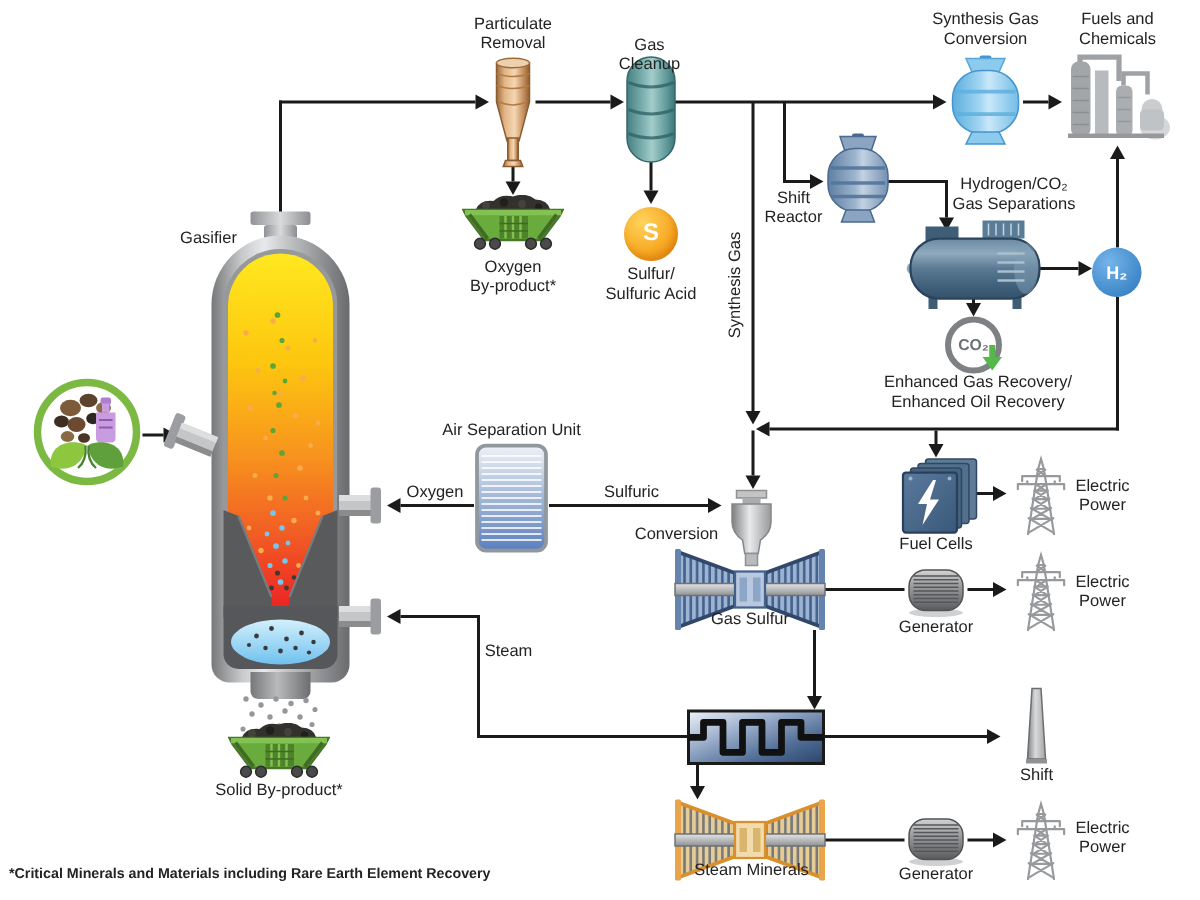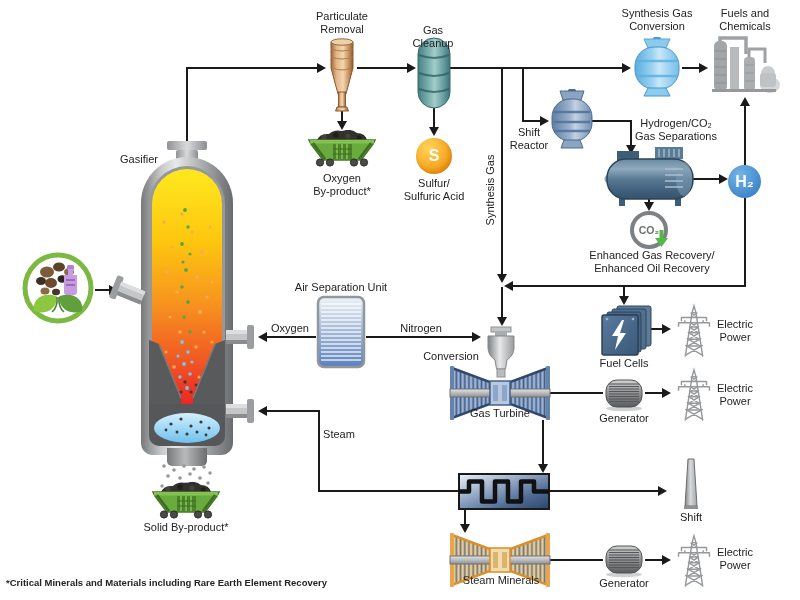--- a/index.html
+++ b/index.html
@@ -13,21 +13,21 @@
   .ah-u{border-left:5px solid transparent;border-right:5px solid transparent;border-bottom:9px solid #1a1a1a;}
   .lbl{position:absolute;font-size:11px;line-height:1.18;font-weight:500;color:#232323;
        text-align:center;white-space:pre-line;transform:translateX(-50%);}
   .vlbl{position:absolute;font-size:11px;font-weight:500;color:#232323;white-space:nowrap;
         transform:translate(-50%,-50%) rotate(-90deg);}
   .foot{position:absolute;font-size:9.5px;font-weight:700;color:#232323;}
   .icon{position:absolute;overflow:visible;}
   .circ{position:absolute;border-radius:50%;display:flex;align-items:center;justify-content:center;}
   #sulfur-circle{background:radial-gradient(circle at 35% 28%,#ffd45c,#f6a51f 62%,#ef8f12 100%);
                  color:#ffffff;font-weight:bold;font-size:16px;box-shadow:inset -2px -3px 4px rgba(180,90,0,.35);}
-  #h2-circle{background:radial-gradient(circle at 35% 30%,#74b5e9,#3d85c8 75%);color:#ffffff;font-weight:bold;font-size:16px;}
+  #h2-circle{background:radial-gradient(circle at 35% 30%,#74b5e9,#3d85c8 75%);color:#ffffff;font-weight:bold;font-size:12px;}
   #co2-circle{background:#ffffff;border:4px solid #7d8183;color:#6d7173;font-weight:bold;font-size:10.5px;}
   .shell{position:absolute;left:141px;top:157px;width:92px;height:298px;
          border-radius:46px 46px 12px 12px;
          background:linear-gradient(90deg,#77787a 0%,#c8c9cb 22%,#e8e9ea 38%,#b9babc 60%,#86878a 85%,#6a6b6d 100%);}
   .inner{position:absolute;left:149px;top:166px;width:70px;height:243px;
          border:3px solid #97989a;border-bottom:none;border-radius:38px 38px 0 0;
          background:linear-gradient(#ffe81f 0%,#fdc60f 30%,#f7941e 55%,#f15a24 78%,#ed1c24 100%);}
   .gcap{position:absolute;background:linear-gradient(90deg,#909295,#d9dadc,#8b8d90);border-radius:2px;}
   .chamber{position:absolute;left:149px;top:404px;width:76px;height:42px;background:#56575a;border-radius:0 0 10px 10px;}
   .outlet{position:absolute;left:167px;top:448px;width:40px;height:18px;border-radius:0 0 5px 5px;
@@ -547,23 +547,23 @@
   <div class="lbl" style="left:139px;top:153px">Gasifier</div>
   <div class="lbl" style="left:529px;top:126px">Shift
 Reactor</div>
   <div class="lbl" style="left:652px;top:249px">Enhanced Gas Recovery/
 Enhanced Oil Recovery</div>
   <div class="lbl" style="left:676px;top:117px">Hydrogen/CO₂
 Gas Separations</div>
   <div class="vlbl" style="left:490px;top:190px">Synthesis Gas</div>
   <div class="lbl" style="left:341px;top:281px;white-space:nowrap">Air Separation Unit</div>
   <div class="lbl" style="left:290px;top:322px">Oxygen</div>
-  <div class="lbl" style="left:421px;top:322px">Nitrogen</div>
+  <div class="lbl" style="left:421px;top:322px">Sulfuric</div>
   <div class="lbl" style="left:451px;top:350px">Conversion</div>
-  <div class="lbl" style="left:500px;top:407px">Gas Turbine</div>
+  <div class="lbl" style="left:500px;top:407px">Gas Sulfur</div>
   <div class="lbl" style="left:624px;top:357px">Fuel Cells</div>
   <div class="lbl" style="left:735px;top:318px">Electric
 Power</div>
   <div class="lbl" style="left:624px;top:412px">Generator</div>
   <div class="lbl" style="left:735px;top:382px">Electric
 Power</div>
   <div class="lbl" style="left:339px;top:428px">Steam</div>
   <div class="lbl" style="left:691px;top:511px">Shift</div>
   <div class="lbl" style="left:501px;top:574px">Steam Minerals</div>
   <div class="lbl" style="left:624px;top:577px">Generator</div>

